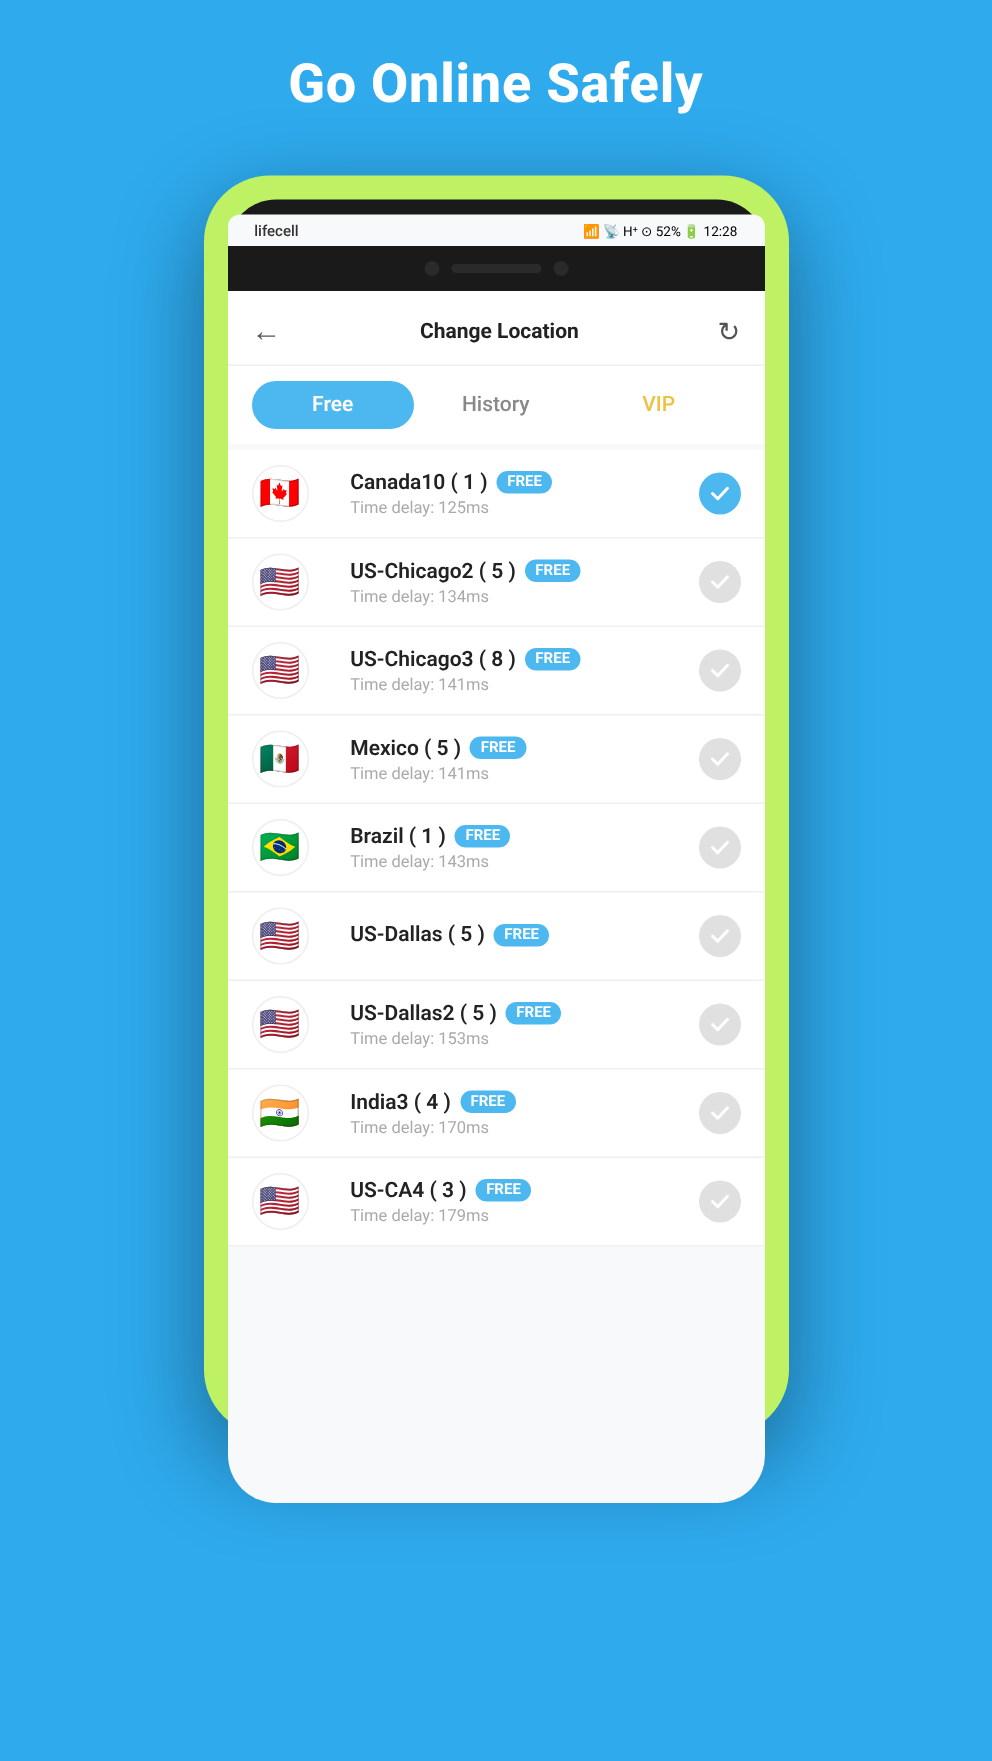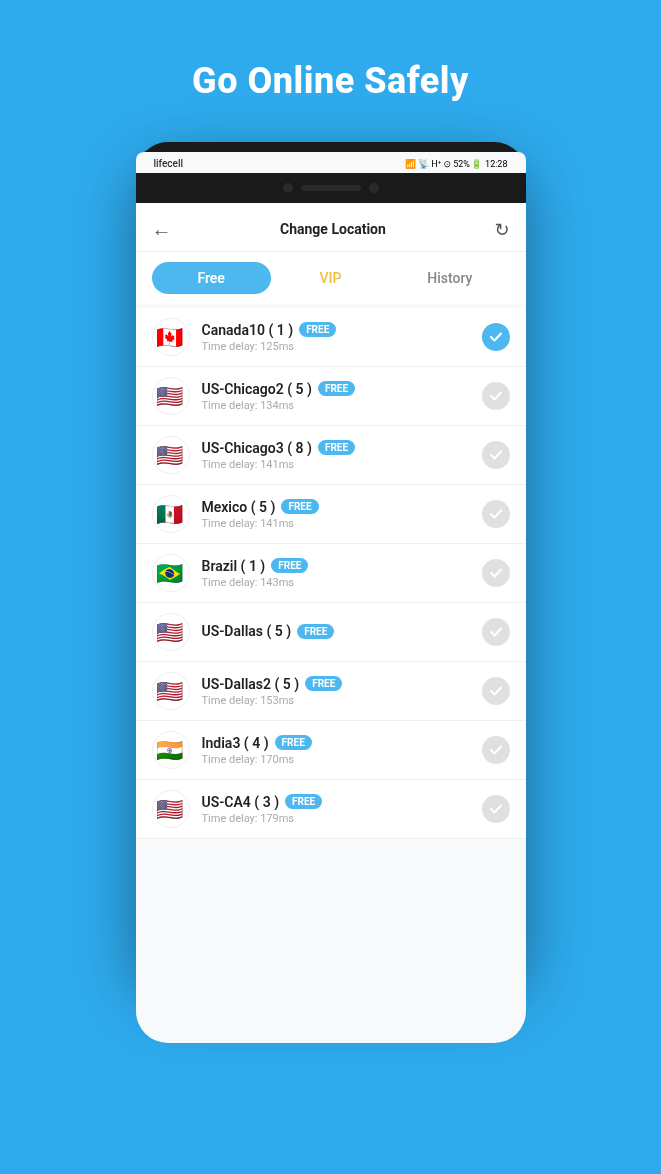--- a/index.html
+++ b/index.html
@@ -10,31 +10,31 @@
       font-family: -apple-system, BlinkMacSystemFont, 'Segoe UI', Roboto, sans-serif;
       display: flex;
       flex-direction: column;
       align-items: center;
       overflow: hidden;
     }
     .page-title {
       color: white;
       font-size: 36px;
       font-weight: 800;
-      margin-top: 60px;
+      margin-top: 35px;
       margin-bottom: 40px;
       text-align: center;
       letter-spacing: 0.5px;
     }
     .phone-frame {
       width: 390px;
       height: 840px;
-      background: #c2410c;
+      background: #bef264;
       border-radius: 44px;
-      padding: 0;
+      padding: 16px;
       box-shadow: 0 20px 60px rgba(0,0,0,0.4);
       position: relative;
     }
     .phone-notch-bar {
       display: flex;
       justify-content: space-between;
       align-items: center;
       padding: 6px 18px 4px 18px;
       background: #f8f9fa;
       border-radius: 8px 8px 0 0;
@@ -160,20 +160,21 @@
       overflow: hidden;
       flex-shrink: 0;
       display: flex;
       align-items: center;
       justify-content: center;
       font-size: 22px;
       border: 1px solid #eee;
     }
     .location-info {
       flex: 1;
+      margin-left: 16px;
     }
     .location-name-row {
       display: flex;
       align-items: center;
       gap: 6px;
       margin-bottom: 2px;
     }
     .location-name {
       font-size: 14px;
       font-weight: 600;
@@ -240,22 +241,22 @@
   <div class="phone-inner">
 
     <div class="app-header">
       <span class="back-btn">←</span>
       <span class="header-title">Change Location</span>
       <span class="refresh-btn">↻</span>
     </div>
 
     <div class="tabs-row">
       <div class="tab active">Free</div>
+      <div class="tab history">History</div>
       <div class="tab vip">VIP</div>
-      <div class="tab history">History</div>
     </div>
 
     <div class="location-list">
     <div class="location-item">
       <div class="flag-circle">🇨🇦</div>
       <div class="location-info">
         <div class="location-name-row">
           <span class="location-name">Canada10 ( 1 )</span>
           <span class="free-badge">FREE</span>
         </div>

